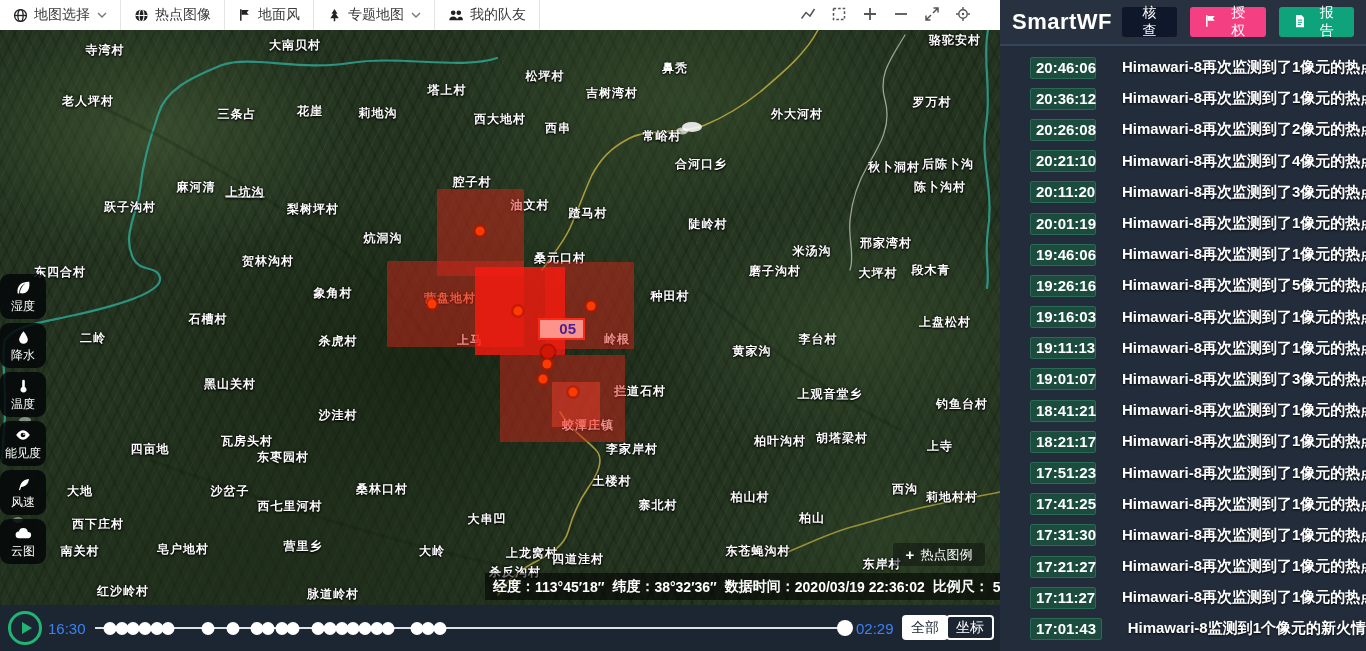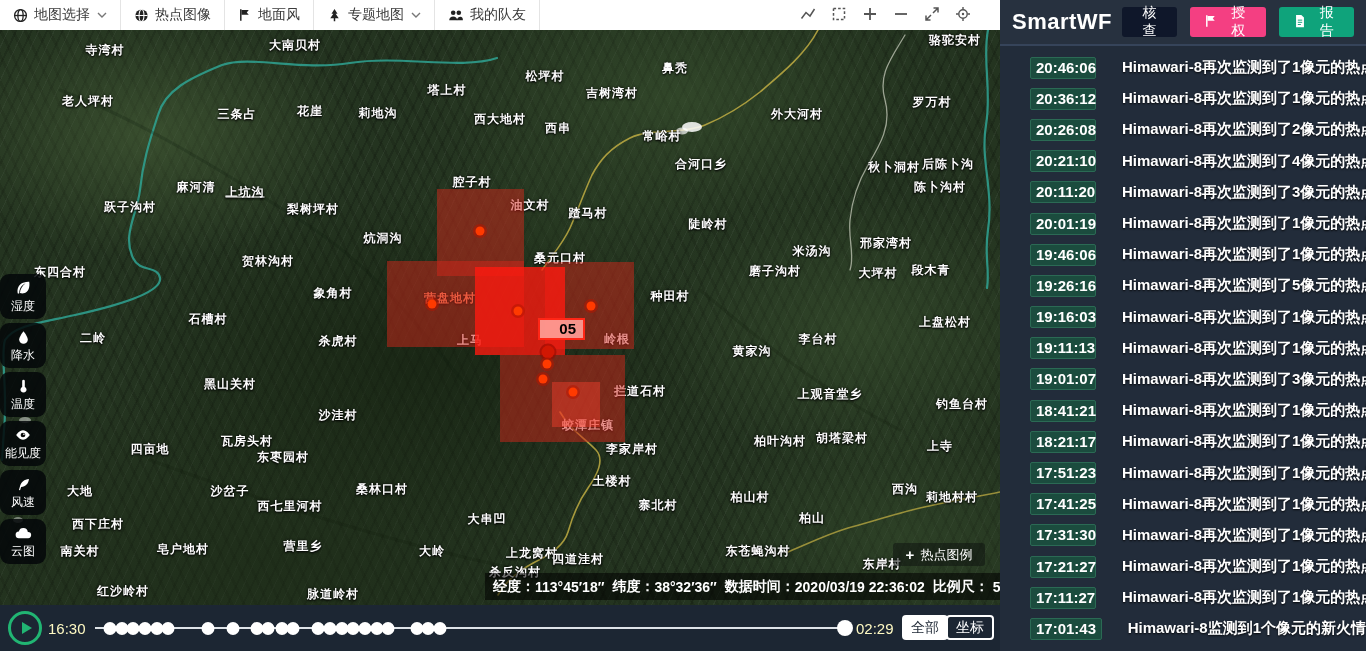--- a/index.html
+++ b/index.html
@@ -30,21 +30,21 @@
   #map-lines{position:absolute;left:0;top:0;z-index:1;}
   #labels{position:absolute;left:0;top:0;width:100%;height:100%;z-index:2;}
   .vlabel{position:absolute;transform:translate(-50%,-50%);color:#fdfdfd;font-size:12px;font-weight:700;letter-spacing:1px;
     text-shadow:0 1px 2px #000,0 0 3px rgba(0,0,0,.95);white-space:nowrap;}
   .vlabel.hot{color:#ff8d63;}
   #zones{position:absolute;left:0;top:0;width:100%;height:100%;z-index:3;pointer-events:none;}
   .zone{position:absolute;background:rgba(210,38,26,.5);}
   .zone.high{background:rgba(255,26,16,.78);z-index:5;}
   .zone.low{background:rgba(255,64,46,.42);z-index:6;}
   .tag05{position:absolute;left:538px;top:288px;width:47px;height:22px;background:rgba(255,157,150,.92);
-    border:2px solid #ff2616;color:#000000;font-size:15px;font-weight:700;text-align:right;padding-right:7px;line-height:18px;z-index:4;}
+    border:2px solid #ff2616;color:#4c1d95;font-size:15px;font-weight:700;text-align:right;padding-right:7px;line-height:18px;z-index:4;}
   .fdot{position:absolute;width:9px;height:9px;border-radius:50%;background:#ff3a00;box-shadow:0 0 0 2.5px rgba(180,22,0,.55);transform:translate(-50%,-50%);z-index:7;}
   .fdot.big{width:13px;height:13px;background:#d11703;box-shadow:0 0 0 2px rgba(150,10,0,.6);}
 
   
   #layer-stack{position:absolute;left:0;top:244px;width:46px;display:flex;flex-direction:column;align-items:center;gap:4px;z-index:10;}
   .layer-btn{min-width:46px;min-height:45px;background:rgba(4,7,9,.85);border:none;border-radius:9px;color:#fff;
     display:flex;flex-direction:column;align-items:center;justify-content:center;gap:1px;padding:4px 4px 3px;font-size:12px;cursor:pointer;white-space:nowrap;}
   .layer-btn .li{display:flex;align-items:center;justify-content:center;height:18px;color:#fff;}
 
   
@@ -52,21 +52,21 @@
     color:#fff;font-size:13px;display:flex;align-items:center;justify-content:center;gap:6px;z-index:10;cursor:pointer;}
   #legend-btn b{font-size:15px;font-weight:700;}
   #statusbar{position:absolute;left:485px;top:543px;width:515px;height:27px;background:rgba(0,0,0,.55);display:flex;align-items:center;
     gap:8px;padding:0 8px;color:#fff;font-weight:700;font-size:14px;white-space:nowrap;z-index:10;}
   .st-item{display:flex;align-items:center;}
 
   
   #bottombar{position:absolute;left:0;top:605px;width:1000px;height:46px;background:#1c2633;z-index:30;}
   #play-btn{position:absolute;left:8px;top:6px;width:34px;height:34px;border-radius:50%;background:transparent;border:3px solid #21b573;cursor:pointer;display:flex;align-items:center;justify-content:center;}
   #play-btn i{display:block;width:0;height:0;border-left:10px solid #21b573;border-top:6px solid transparent;border-bottom:6px solid transparent;margin-left:3px;}
-  .tl-label{position:absolute;top:15px;color:#fef9c3;font-size:15px;}
+  .tl-label{position:absolute;top:15px;color:#3b82f6;font-size:15px;}
   #tl-start{left:48px;}
   #tl-end{left:856px;}
   #track-line{position:absolute;left:95px;top:22px;width:750px;height:2px;background:#dde2e7;}
   .tdot{position:absolute;top:16.5px;width:13px;height:13px;border-radius:50%;background:#fff;transform:translateX(-50%);cursor:pointer;}
   .tdot.end{width:16px;height:16px;top:15px;}
   #btn-all{position:absolute;left:902px;top:10px;height:25px;padding:0 9px;background:#fff;color:#1c2633;border:none;border-radius:4px;font-size:14px;cursor:pointer;}
   #btn-coord{position:absolute;left:946px;top:10px;height:25px;padding:0 8px;background:transparent;color:#fff;border:2px solid #fff;border-radius:4px;font-size:14px;cursor:pointer;}
 
   
   #rightpanel{position:absolute;left:1000px;top:0;width:366px;height:651px;background:#222c3a;z-index:40;}

